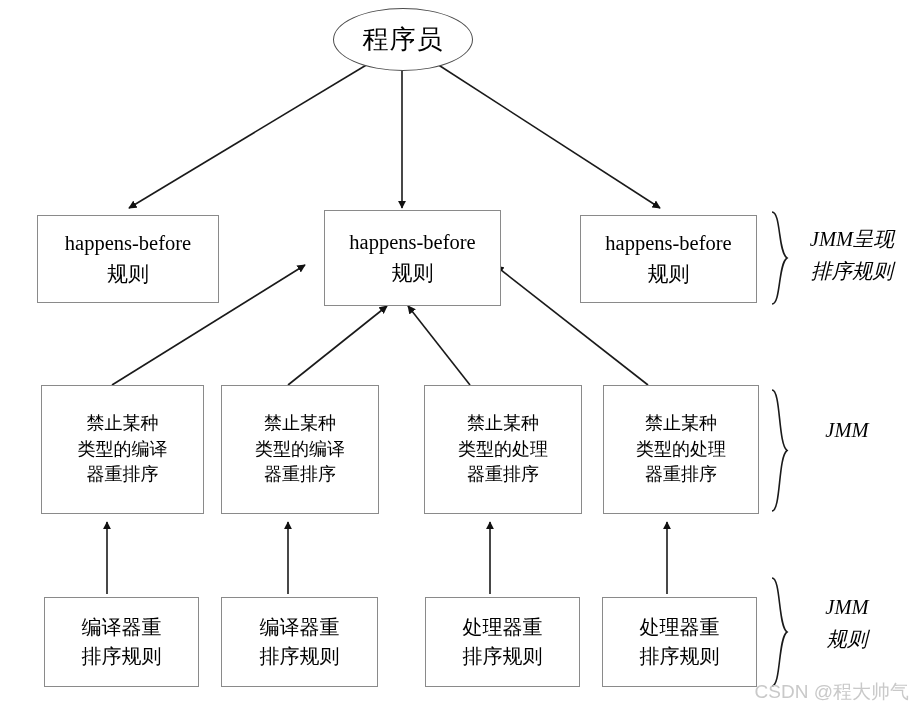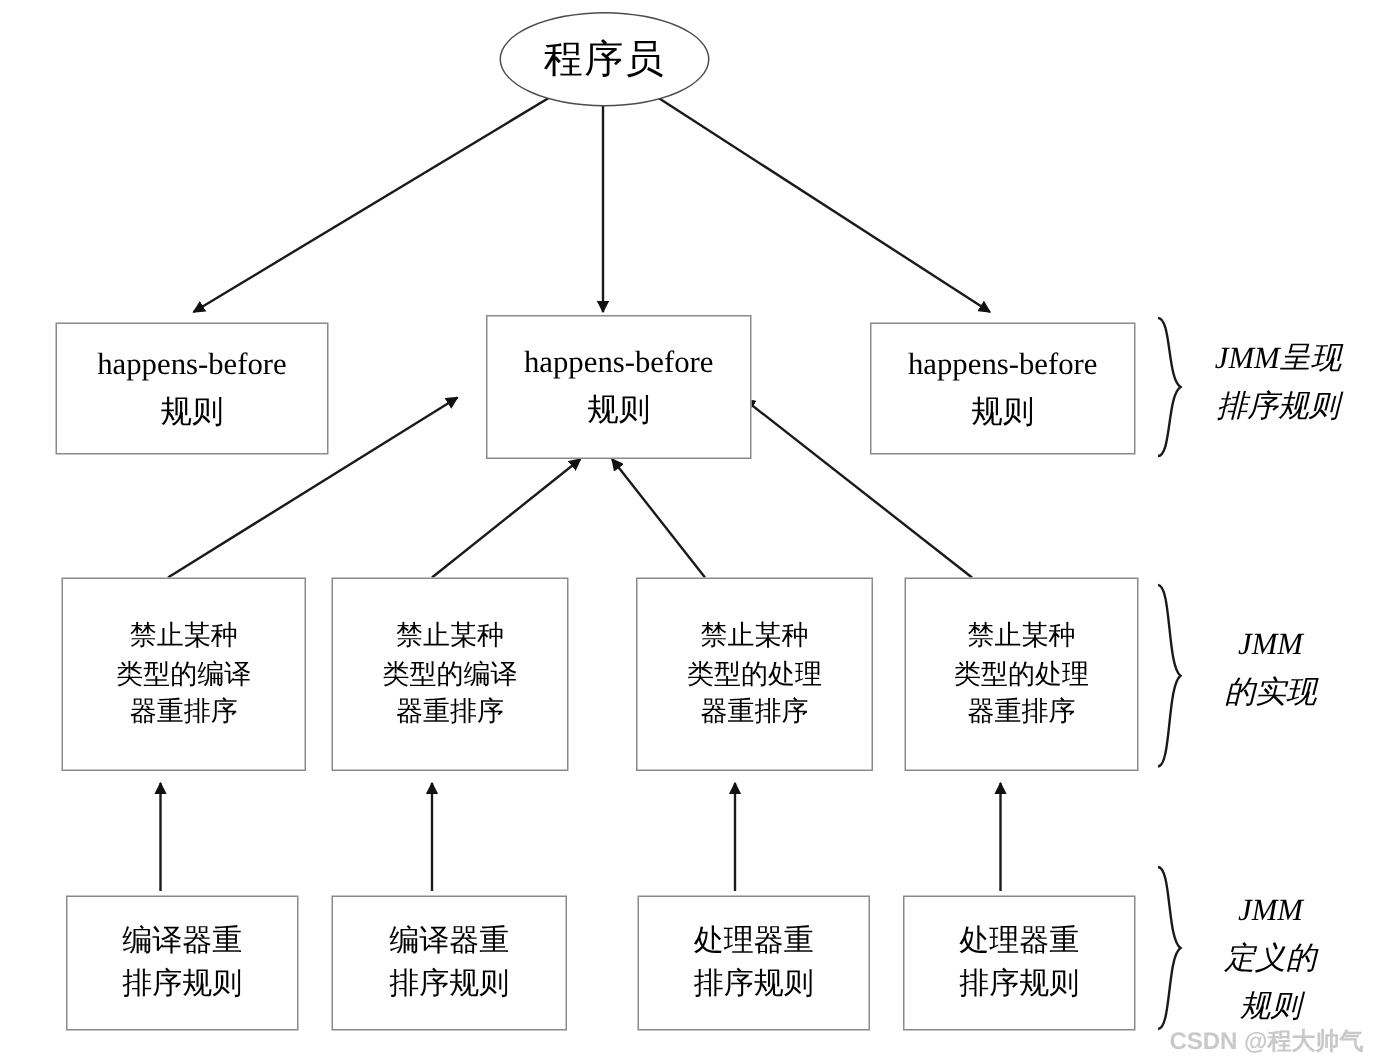--- a/index.html
+++ b/index.html
@@ -82,26 +82,25 @@
     font-style: italic;
   }
   .brace {
     position: absolute;
     z-index: 2;
   }
   .watermark {
     position: absolute;
     right: 8px;
     bottom: 4px;
-    font-size: 16px;
+    font-size: 19px;
     color: #c9c9c9;
     font-family: "Liberation Sans", sans-serif;
     z-index: 5;
     white-space: nowrap;
-    font-weight: bold;
   }
 </style>
 </head>
 <body>
 
 <div id="canvas">
 
   <svg id="edges" viewBox="0 0 917 709">
     <defs>
       <marker id="arrow" viewBox="0 0 10 10" refX="9" refY="5" markerWidth="5.2" markerHeight="5.2" orient="auto-start-reverse">
@@ -202,24 +201,22 @@
     <path d="M 6 2 C 15 2 12 50 21 56 C 12 62 15 110 6 110" fill="none" stroke="#1a1a1a" stroke-width="1.6"></path>
   </svg>
 
   <div class="side-label" style="left:792px; top:224px; width:120px;">
     <div class="line">JMM呈现</div>
     <div class="line">排序规则</div>
   </div>
 
   <div class="side-label" style="left:792px; top:415px; width:110px;">
     <div class="line">JMM</div>
-    <div class="line">的实现</div>
   </div>
 
   <div class="side-label" style="left:792px; top:592px; width:110px;">
     <div class="line">JMM</div>
-    <div class="line">定义的</div>
     <div class="line">规则</div>
   </div>
 
   <div class="watermark">CSDN @程大帅气</div>
 
 </div>
 
 </body></html>

